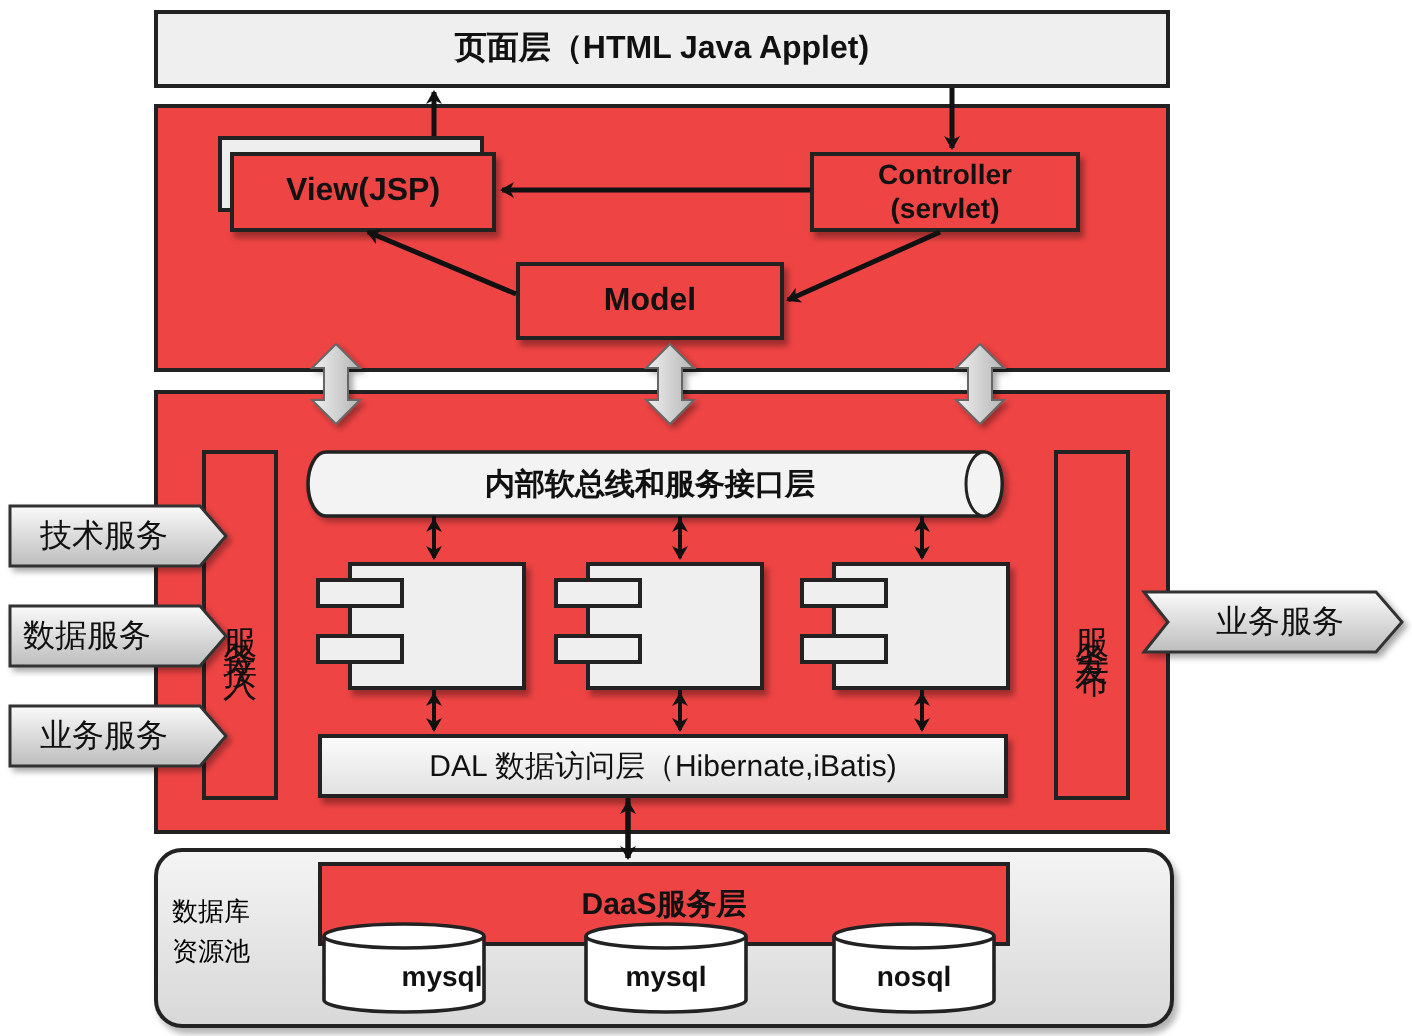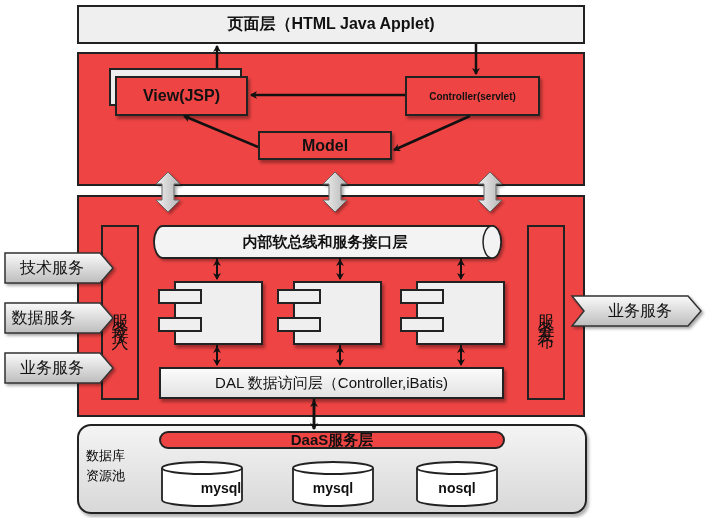--- a/index.html
+++ b/index.html
@@ -21,26 +21,26 @@
   <span>页面层（HTML Java Applet)</span>
 </div>
 
 <div class="abs box" style="left:77px;top:52px;width:508px;height:134px;"></div>
 
 <div class="abs box" style="left:109px;top:68px;width:133px;height:38px;background:#eee;"></div>
 <div class="abs box center bold shadow" style="left:115px;top:76px;width:133px;height:40px;font-size:16px;">
   <span>View(JSP)</span>
 </div>
 
-<div class="abs box center bold shadow" style="left:405px;top:76px;width:135px;height:40px;font-size:10px;line-height:17px;flex-direction:row;">
+<div class="abs box center bold shadow" style="left:405px;top:76px;width:135px;height:40px;font-size:14px;line-height:17px;flex-direction:column;">
   <span>Controller</span>
   <span>(servlet)</span>
 </div>
 
-<div class="abs box center bold shadow" style="left:258px;top:131px;width:134px;height:29px;font-size:16px;">
+<div class="abs box center bold shadow" style="left:258px;top:131px;width:134px;height:39px;font-size:16px;">
   <span>Model</span>
 </div>
 
 <div class="abs box" style="left:77px;top:195px;width:508px;height:222px;"></div>
 
 <div class="abs box center" style="left:101px;top:225px;width:38px;height:175px;">
   <span class="vtext">服务接入</span>
 </div>
 
 <div class="abs box center" style="left:527px;top:225px;width:38px;height:175px;">
@@ -57,42 +57,42 @@
 
 <div class="abs box shadow" style="left:293px;top:281px;width:89px;height:64px;background:#efefef;"></div>
 <div class="abs box" style="left:277px;top:289px;width:44px;height:15px;background:#efefef;"></div>
 <div class="abs box" style="left:277px;top:317px;width:44px;height:15px;background:#efefef;"></div>
 
 <div class="abs box shadow" style="left:416px;top:281px;width:89px;height:64px;background:#efefef;"></div>
 <div class="abs box" style="left:400px;top:289px;width:44px;height:15px;background:#efefef;"></div>
 <div class="abs box" style="left:400px;top:317px;width:44px;height:15px;background:#efefef;"></div>
 
 <div class="abs box grad center shadow" style="left:159px;top:367px;width:345px;height:32px;font-size:15px;">
-  <span>DAL 数据访问层（Controller,iBatis)</span>
+  <span>DAL 数据访问层（Hibernate,iBatis)</span>
 </div>
 
 <div class="abs center" style="left:5px;top:253px;width:108px;height:30px;font-size:16px;z-index:4;">
   <span style="margin-right:14px;">技术服务</span>
 </div>
 <div class="abs center" style="left:5px;top:303px;width:108px;height:30px;font-size:16px;z-index:4;">
   <span style="margin-right:31px;">数据服务</span>
 </div>
 <div class="abs center" style="left:5px;top:353px;width:108px;height:30px;font-size:16px;z-index:4;">
   <span style="margin-right:14px;">业务服务</span>
 </div>
 <div class="abs center" style="left:572px;top:296px;width:128px;height:30px;font-size:16px;z-index:4;">
   <span style="margin-left:8px;">业务服务</span>
 </div>
 
 <div class="abs" style="left:77px;top:424px;width:510px;height:90px;border:2px solid #222;border-radius:14px;background:linear-gradient(#f4f4f4,#d8d8d8);box-shadow:2px 3px 3px rgba(0,0,0,0.3);"></div>
 <div class="abs" style="left:86px;top:446px;width:60px;font-size:13px;line-height:20px;color:#000000;">
   <div>数据库</div>
   <div>资源池</div>
 </div>
-<div class="abs box center bold" style="left:159px;top:431px;width:346px;height:18px;font-size:15px;border-radius:12px;">
+<div class="abs box center bold" style="left:159px;top:431px;width:346px;height:42px;font-size:15px;">
   <span>DaaS服务层</span>
 </div>
 
 <div class="abs center bold" style="left:162px;top:470px;width:80px;height:36px;font-size:14px;z-index:3;padding-left:38px;">
   <span>mysql</span>
 </div>
 <div class="abs center bold" style="left:293px;top:470px;width:80px;height:36px;font-size:14px;z-index:3;">
   <span>mysql</span>
 </div>
 <div class="abs center bold" style="left:417px;top:470px;width:80px;height:36px;font-size:14px;z-index:3;">

